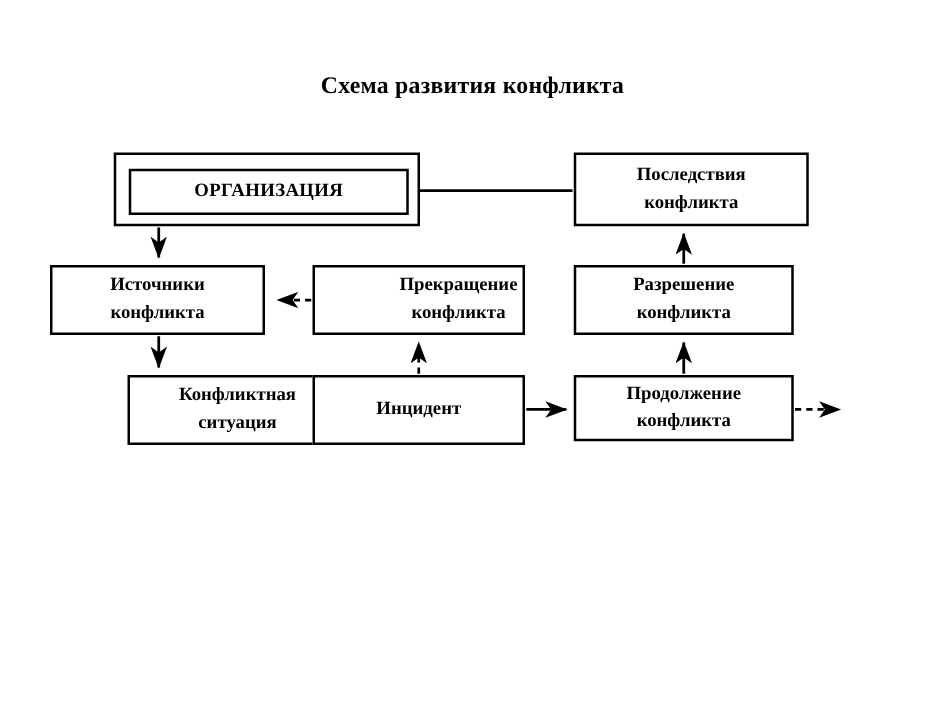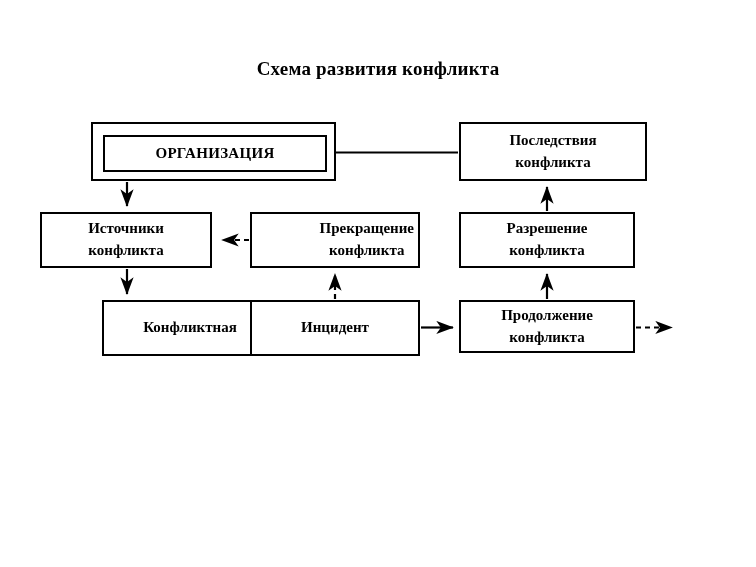--- a/index.html
+++ b/index.html
@@ -145,20 +145,21 @@
 <div class="node" id="node-resolution">
   <span class="label">
     <span>Разрешение</span>
     <span class="l2">конфликта</span>
   </span>
 </div>
 
 <div class="node" id="node-situation">
   <span class="label">
     <span>Конфликтная</span>
+    <span class="l2">ситуация</span>
   </span>
 </div>
 
 <div class="node" id="node-incident">
   <span class="label">Инцидент</span>
 </div>
 
 <div class="node" id="node-continuation">
   <span class="label">
     <span>Продолжение</span>

